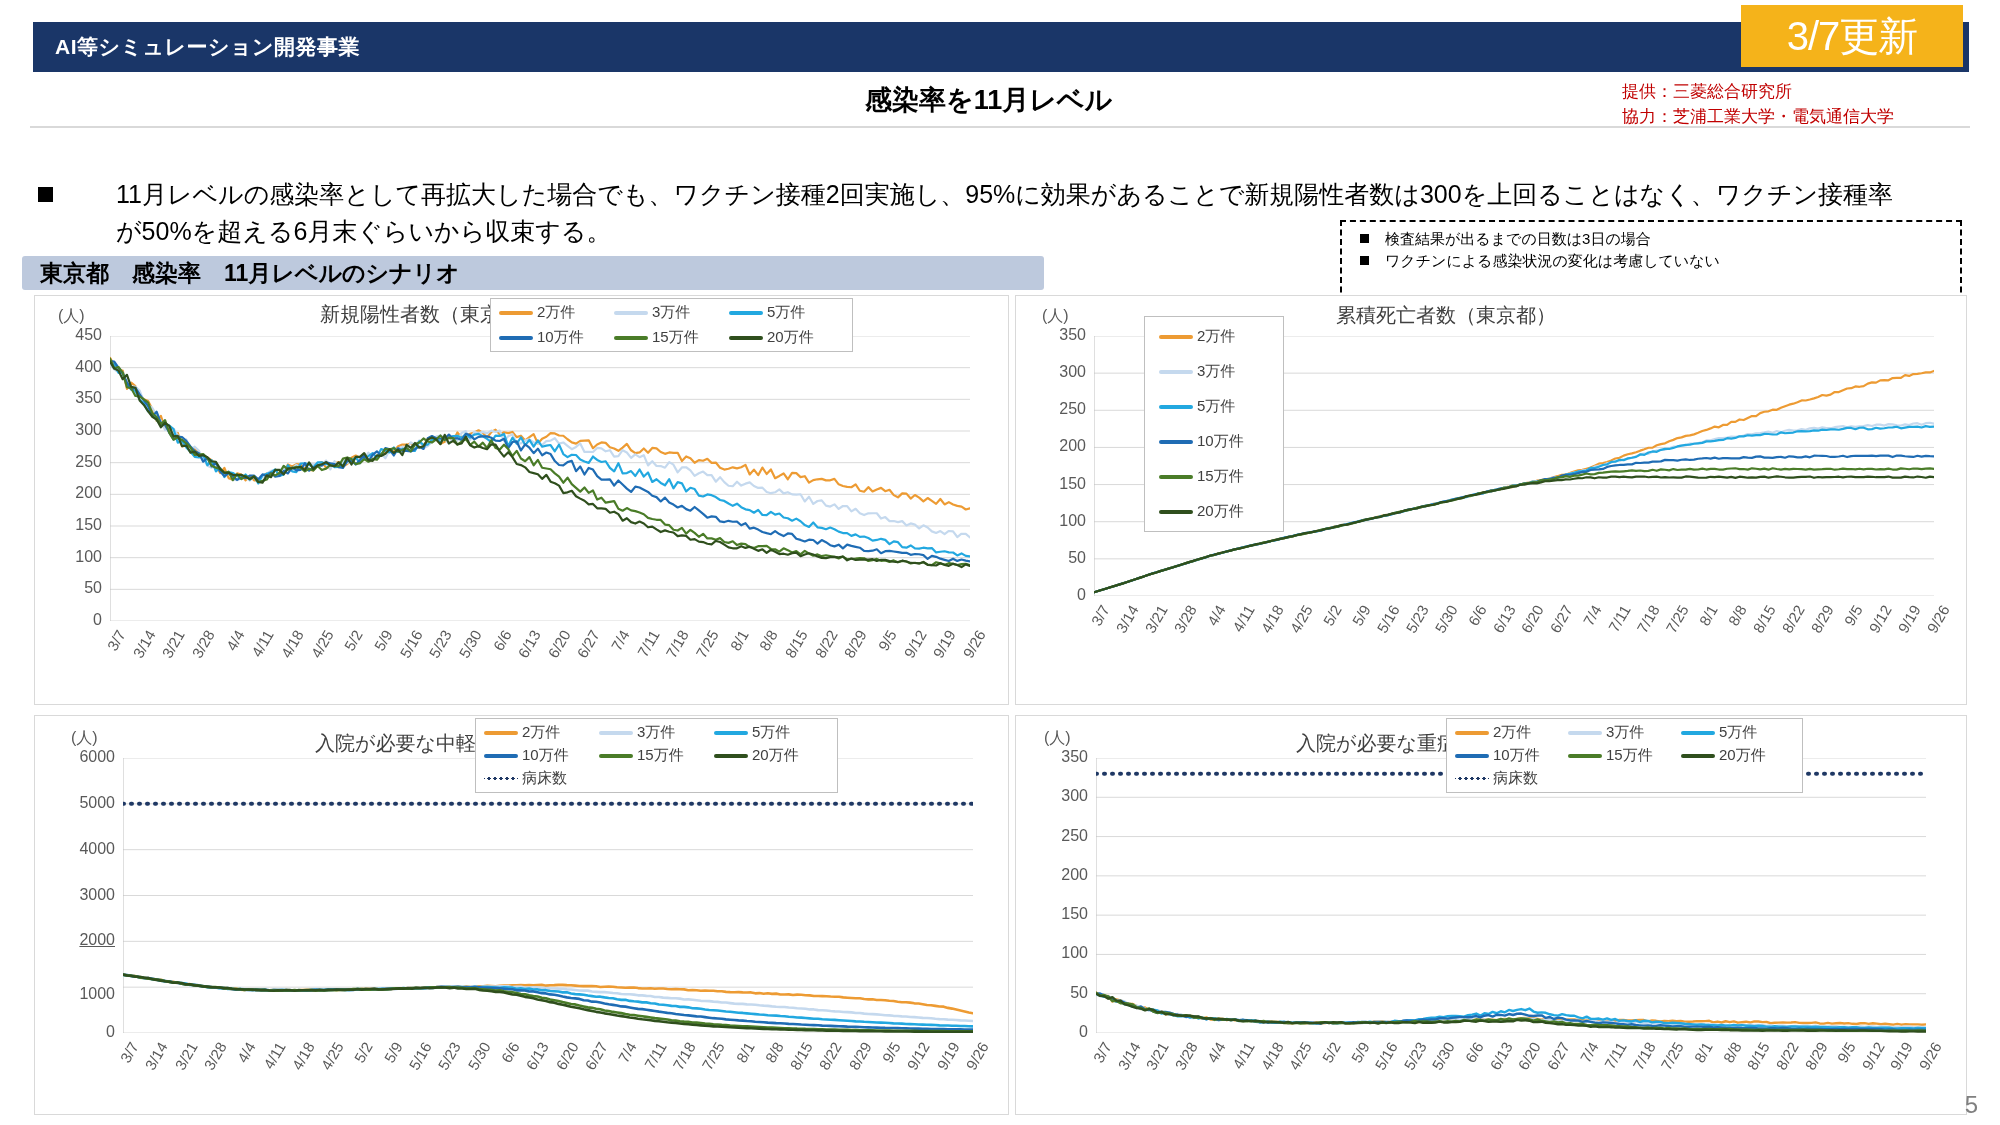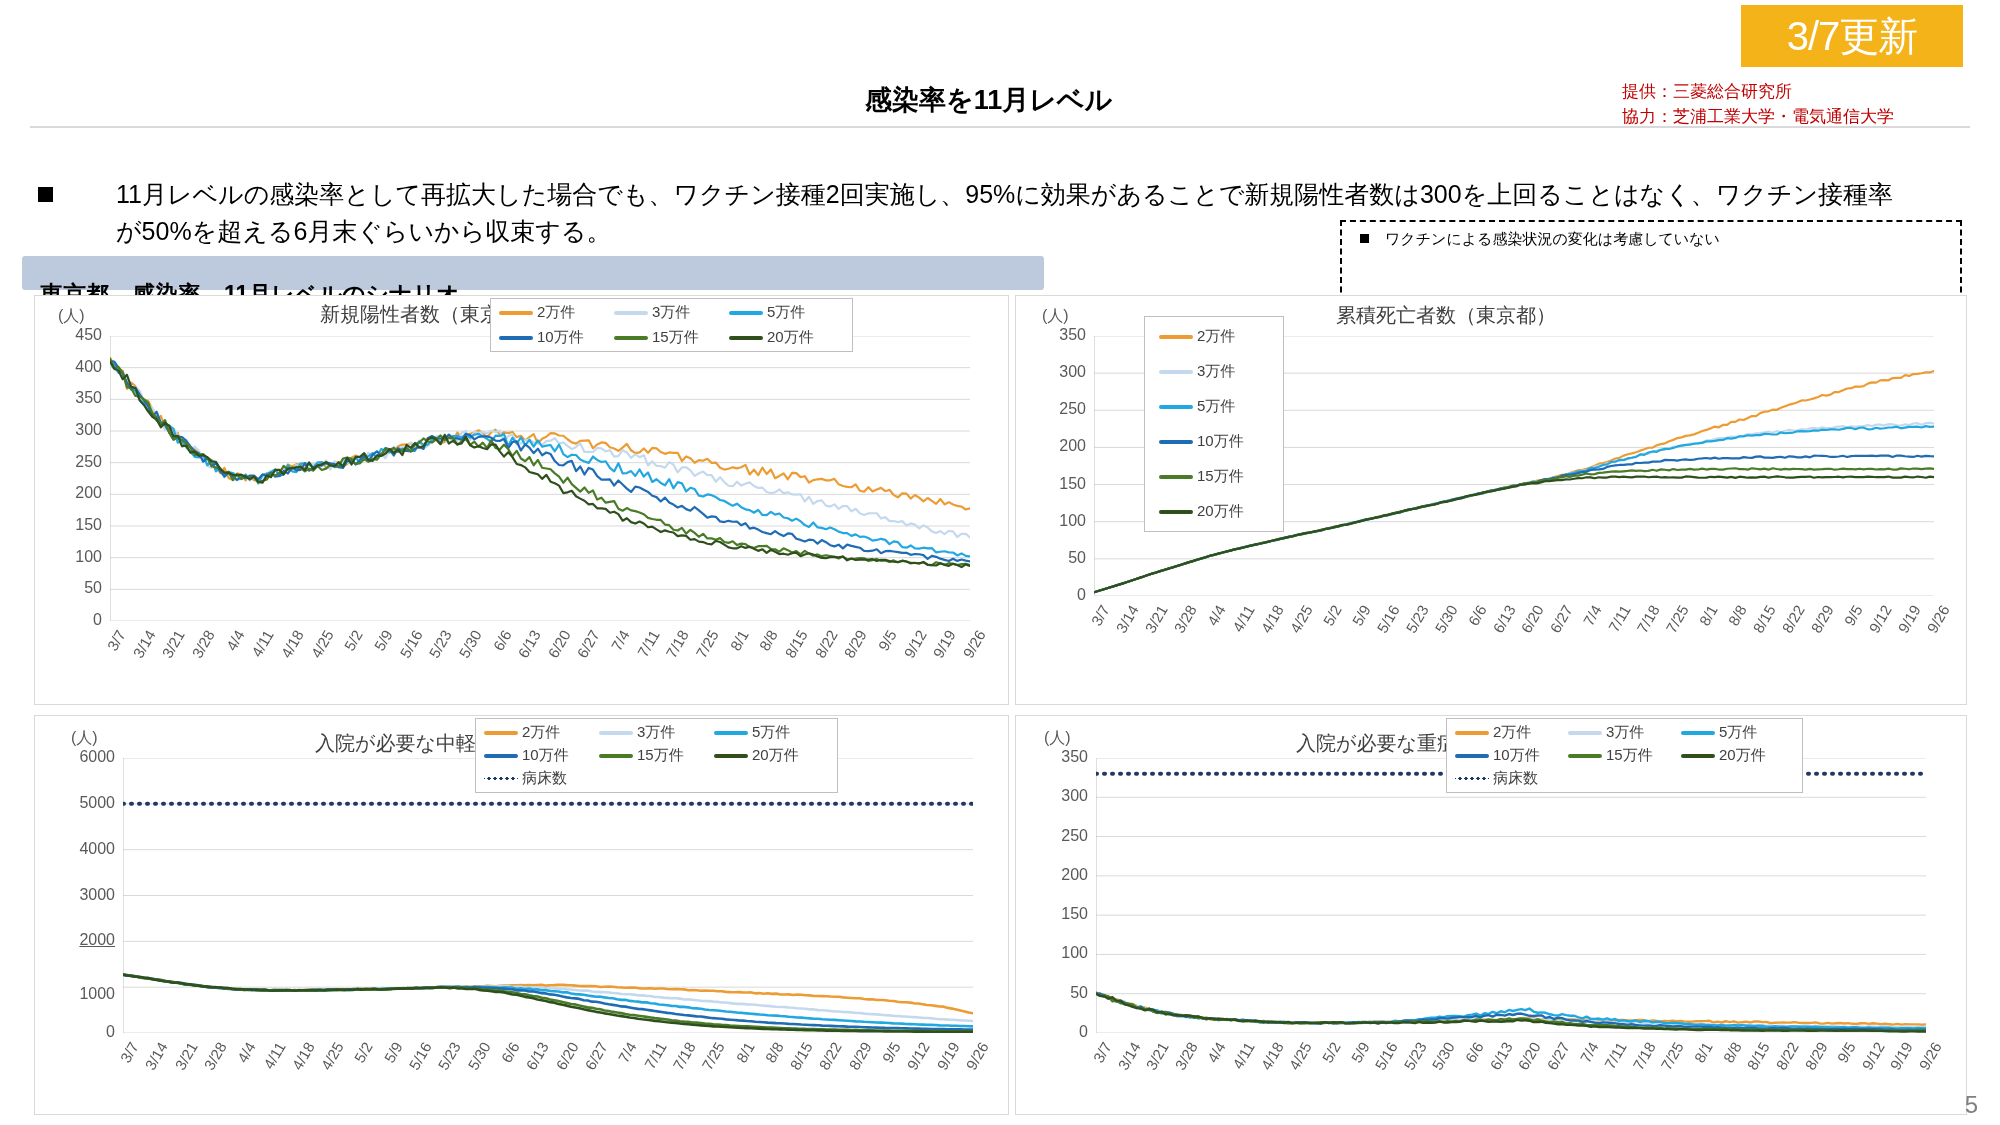--- a/index.html
+++ b/index.html
@@ -66,21 +66,21 @@
   .note-row { display: flex; align-items: baseline; margin-bottom: 3px; font-size: 15px; color: #000; }
   .note-sq { width: 9px; height: 9px; background: #000; margin-right: 16px; flex: none; position: relative; top: -1px; }
 
   
   .scenbar {
     position: absolute; left: 22px; top: 256px; width: 1022px; height: 34px;
     background: #bdc9dd; border-radius: 3px;
   }
   .scenbar-l {
     position: absolute; left: 18px; top: 50%; transform: translateY(-50%);
-    font-size: 23px; font-weight: bold; color: #000; white-space: nowrap; margin-top: 21px;
+    font-size: 23px; font-weight: bold; color: #000; white-space: nowrap;
   }
   .scenbar-r {
     position: absolute; left: 625px; top: 50%; transform: translateY(-50%);
     font-size: 23px; font-weight: bold; color: #000; white-space: nowrap;
   }
 
   
   .panel { position: absolute; background: #fff; border: 1px solid #d9d9d9; }
   #panel-tl { left: 34px;   top: 295px;  width: 975px; height: 410px; }
   #panel-tr { left: 1015px; top: 295px;  width: 952px; height: 410px; }
@@ -115,35 +115,42 @@
   }
   .page-no {
     position: absolute; right: 22px; bottom: 6px; font-size: 24px; color: #808080;
   }
 </style>
 </head>
 <body>
 
 <div id="slide">
 
+  <div class="topband">
+    <div class="topband-title">AI等シミュレーション開発事業</div>
+  </div>
   <div class="update-badge">3/7更新</div>
 
   <div class="slide-title-sub">感染率を11月レベル</div>
   <div class="credit">
     <div>提供：三菱総合研究所</div>
     <div>協力：芝浦工業大学・電気通信大学</div>
   </div>
   <div class="title-rule"></div>
 
   <div class="bullet-block">
     <div class="bullet-mark"></div>
     <div class="bullet-text">11月レベルの感染率として再拡大した場合でも、ワクチン接種2回実施し、95%に効果があることで新規陽性者数は300を上回ることはなく、ワクチン接種率が50%を超える6月末ぐらいから収束する。</div>
   </div>
 
   <div class="notebox">
+    <div class="note-row">
+      <span class="note-sq"></span>
+      <span>検査結果が出るまでの日数は3日の場合</span>
+    </div>
     <div class="note-row">
       <span class="note-sq"></span>
       <span>ワクチンによる感染状況の変化は考慮していない</span>
     </div>
   </div>
 
   <div class="scenbar">
     <div class="scenbar-l">東京都　感染率　11月レベルのシナリオ</div>
   </div>
 

